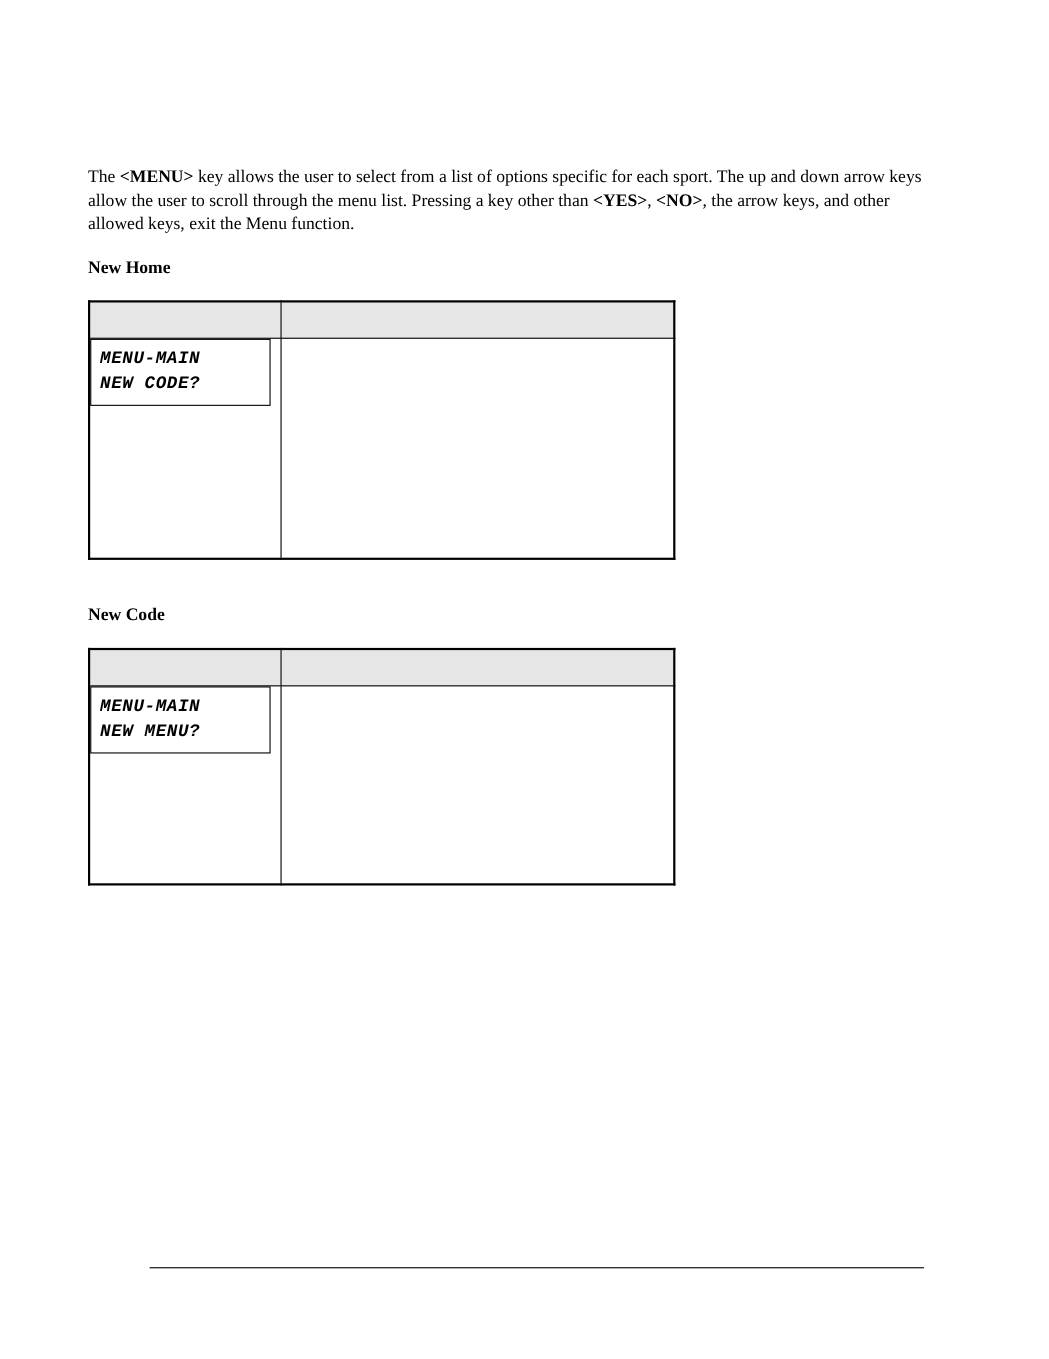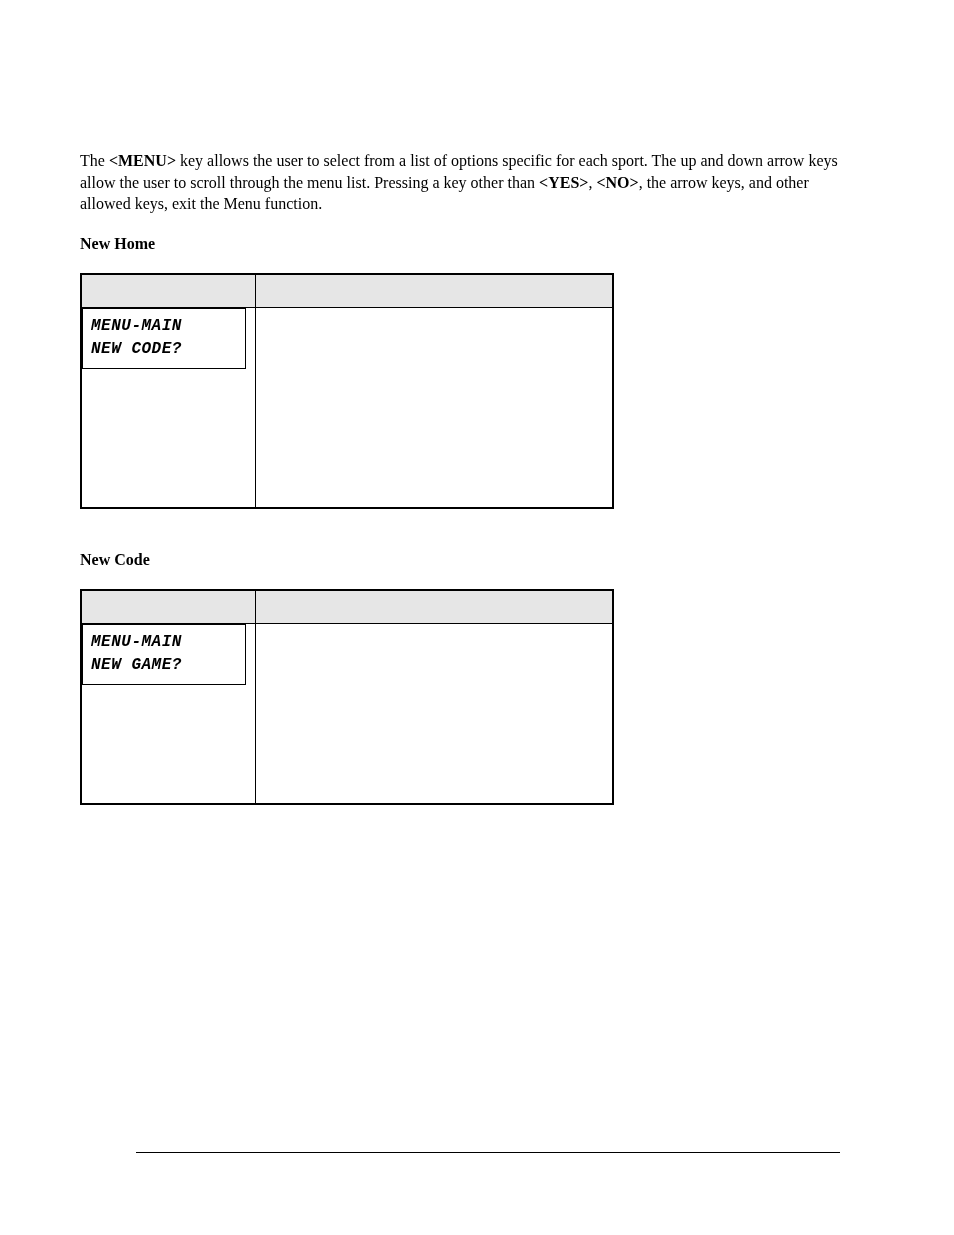--- a/index.html
+++ b/index.html
@@ -112,21 +112,21 @@
   <table class="display-table">
     <tbody>
         <tr class="header-row">
       <td class="col-left"></td>
       <td class="col-right"></td>
     </tr>
     <tr>
       <td class="col-left body-cell short">
         <div class="lcd-box">
           <div>MENU-MAIN</div>
-          <div>NEW GAME?</div>
+          <div>NEW MENU?</div>
         </div>
       </td>
       <td class="col-right body-cell short"></td>
     </tr>
   </tbody>
     </table>
 
 </div>
 
 <div class="footer-line"></div>

